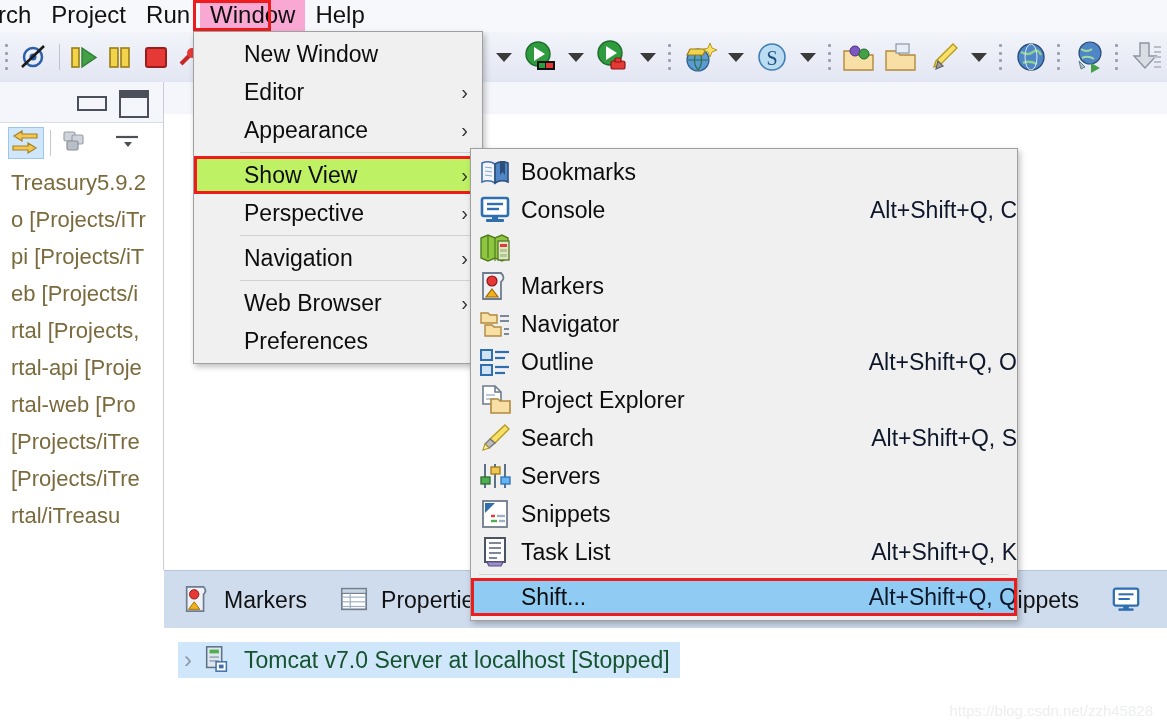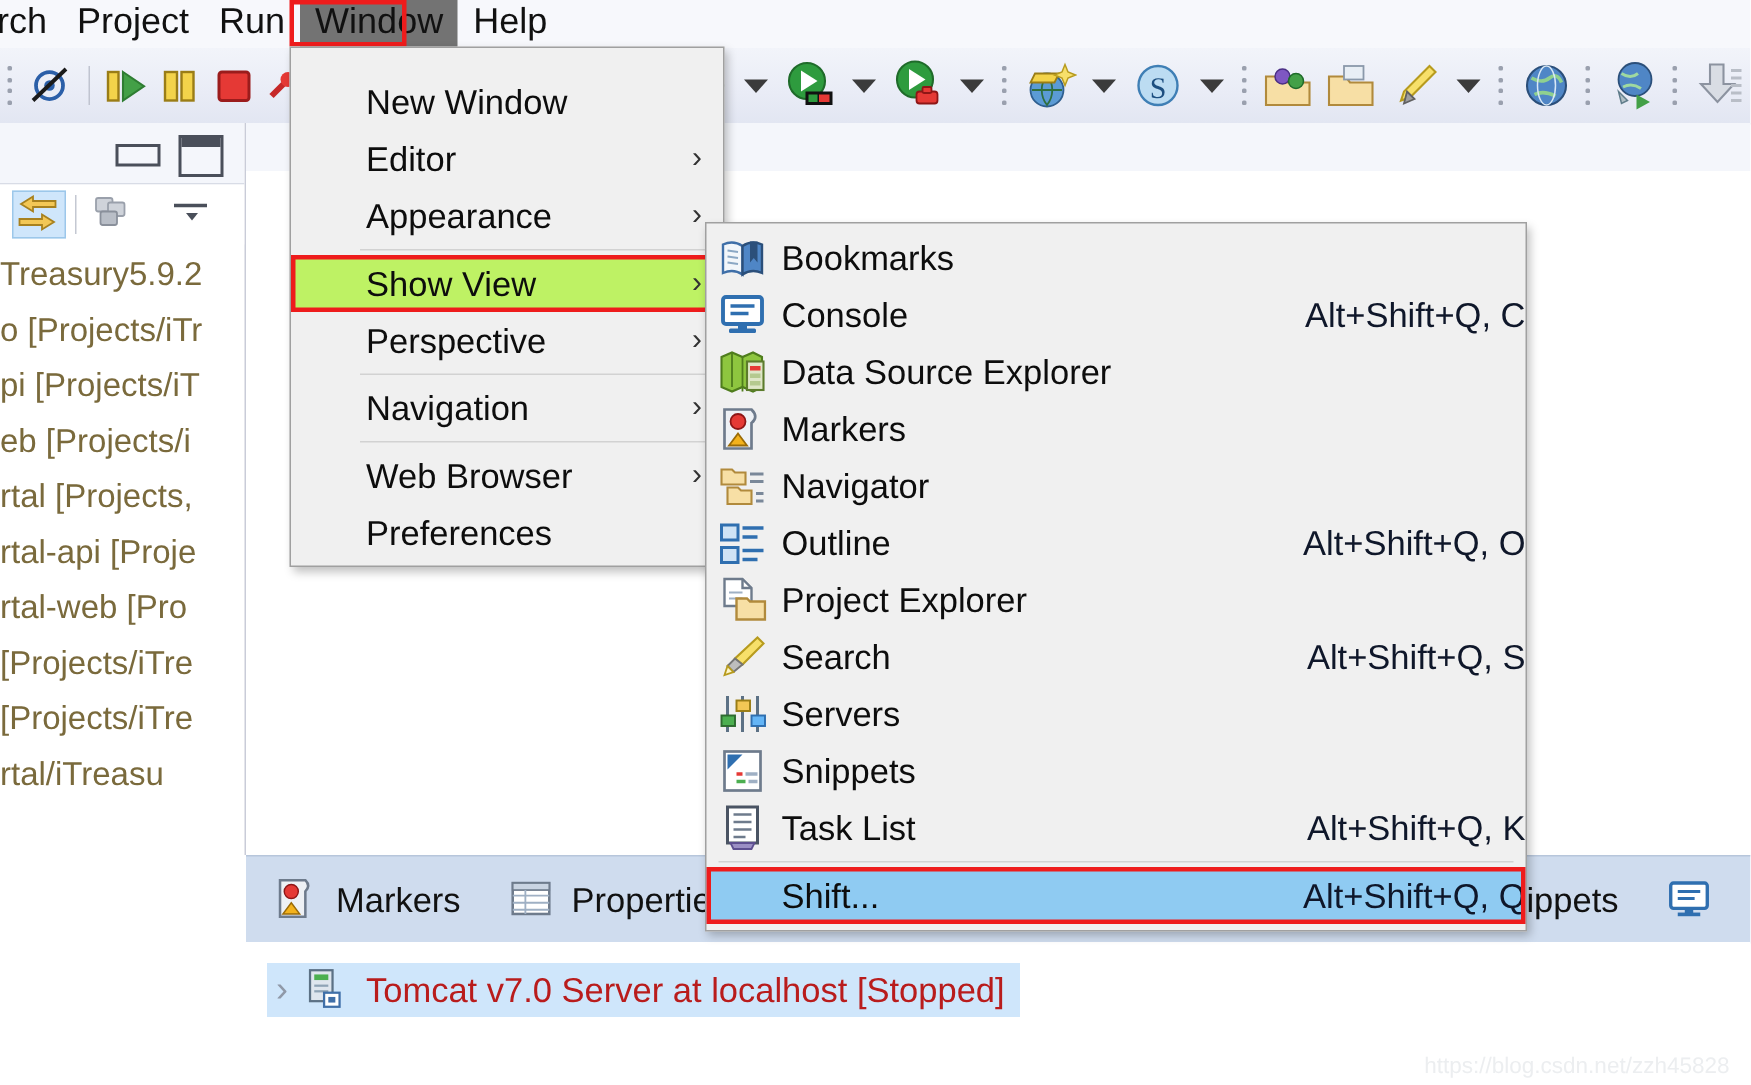--- a/index.html
+++ b/index.html
@@ -26,21 +26,21 @@
   }
   .menubar-item {
     font-size: 24px;
     color: #111;
     padding: 1px 10px 4px 10px;
     white-space: nowrap;
     line-height: 28px;
   }
   .menubar-item.first { margin-left: -12px; }
   .menubar-item.active {
-    background: #737373;
+    background: #f9a8d4;
   }
   .menu-redbox {
     position: absolute;
     left: 193px; top: 0px;
     width: 78px; height: 31px;
     border: 3px solid #ee1c1c;
     box-sizing: border-box;
     pointer-events: none;
   }
 
@@ -114,21 +114,21 @@
   .lp-tree {
     position: absolute; left: 0; top: 82px;
     width: 163px; bottom: 0;
     overflow: hidden;
   }
   .tree-row {
     height: 37px; line-height: 37px;
     font-size: 22px;
     white-space: nowrap;
     color: #7a6a3c;
-    padding-left: 0px;
+    padding-left: 11px;
     overflow: hidden;
   }
 
   
   .editorarea {
     position: absolute; left: 164px; top: 82px;
     width: 1003px; height: 488px;
     background: #ffffff;
   }
   .editor-tabstrip {
@@ -166,36 +166,36 @@
     position: absolute; left: 14px; top: 14px;
     height: 36px;
     display: flex; align-items: center;
     background: #cfe6fb;
     padding-right: 10px;
   }
   .arrowr {
     width: 20px; text-align: center;
     color: #9099a8; font-size: 24px;
   }
-  .server-label { font-size: 23px; color: #b91c1c; white-space: nowrap; }
+  .server-label { font-size: 23px; color: #14532d; white-space: nowrap; }
 
   .watermark {
     position: absolute; right: 14px; bottom: 4px;
     font-size: 15px; color: #eceef0;
     white-space: nowrap;
   }
 
   
   .menu {
     position: absolute; left: 193px; top: 31px;
     width: 288px;
     background: #f0f0f0;
     border: 1px solid #a0a0a0;
     box-shadow: 2px 3px 6px rgba(0,0,0,0.25);
-    padding: 17px 0 3px 0;
+    padding: 3px 0 3px 0;
     z-index: 50;
   }
   .menu-row {
     position: relative;
     height: 38px;
     display: flex; align-items: center;
     font-size: 23px; color: #0d0d0d;
     padding-left: 50px; padding-right: 10px;
     white-space: nowrap;
   }
@@ -637,21 +637,20 @@
       <span class="sm-icon">
         <svg width="32" height="32" viewBox="0 0 32 32">
           <path d="M2 6 l7 -3 l7 3 l7 -3 l6 3 v20 l-6 3 l-7 -3 l-7 3 l-7 -3 z" fill="#8ec63f" stroke="#4f7d1d" stroke-width="1.4"></path>
           <path d="M9 3 v23 M16 6 v23" stroke="#4f7d1d" stroke-width="1.2" fill="none"></path>
           <rect x="19" y="9" width="11" height="19" fill="#dfe6c8" stroke="#5c7c2c" stroke-width="1.4"></rect>
           <rect x="21" y="12" width="7" height="3" fill="#e53935"></rect>
           <rect x="21" y="17" width="7" height="3" fill="#b5c98f"></rect>
           <rect x="21" y="22" width="7" height="3" fill="#b5c98f"></rect>
         </svg>
       </span>
-      <span class="sm-label">Data Source Explorer</span>
       <span class="sm-key"></span>
     </div>
 
     <div class="sm-row">
       <span class="sm-icon">
         <svg width="32" height="32" viewBox="0 0 32 32">
           <path d="M4 3 h18 q5 5 0 9 v17 h-18 z" fill="#eef1f5" stroke="#6e7b8c" stroke-width="1.8"></path>
           <circle cx="13" cy="11" r="5" fill="#e53935" stroke="#8e1616" stroke-width="1.2"></circle>
           <polygon points="13,19 19,27 7,27" fill="#f3b21c" stroke="#9a6b07" stroke-width="1.2"></polygon>
         </svg>

